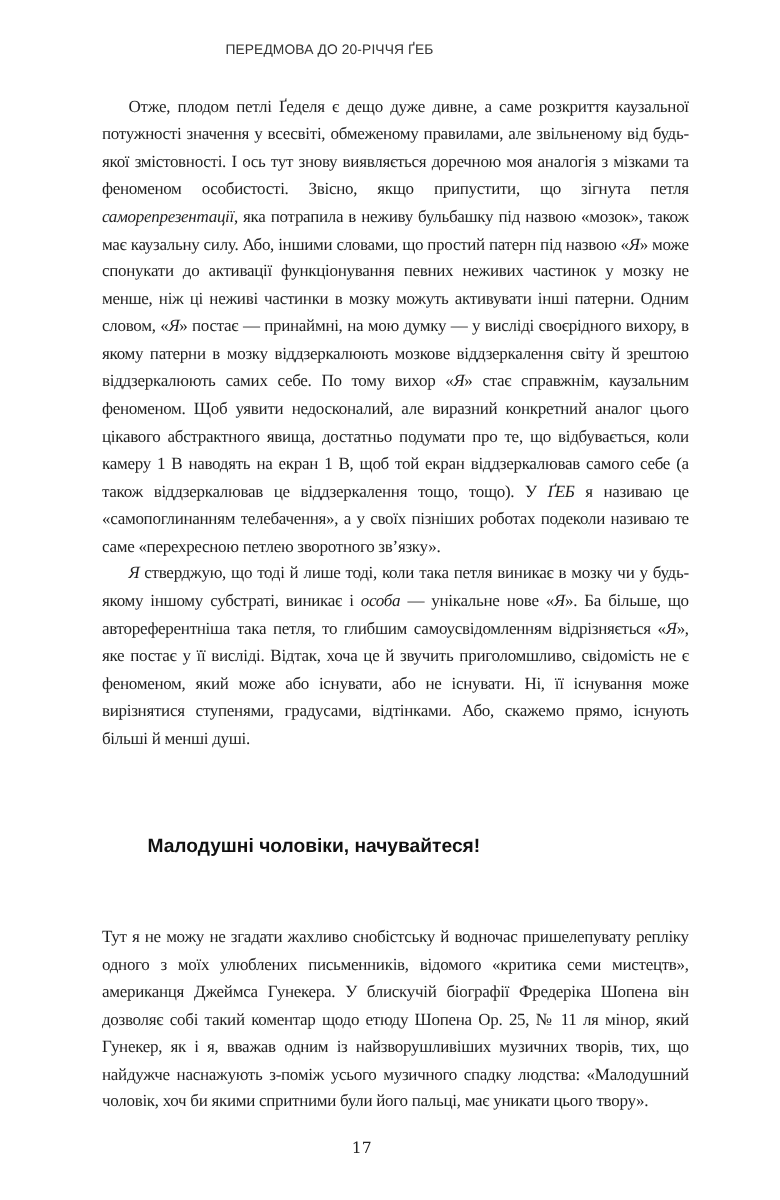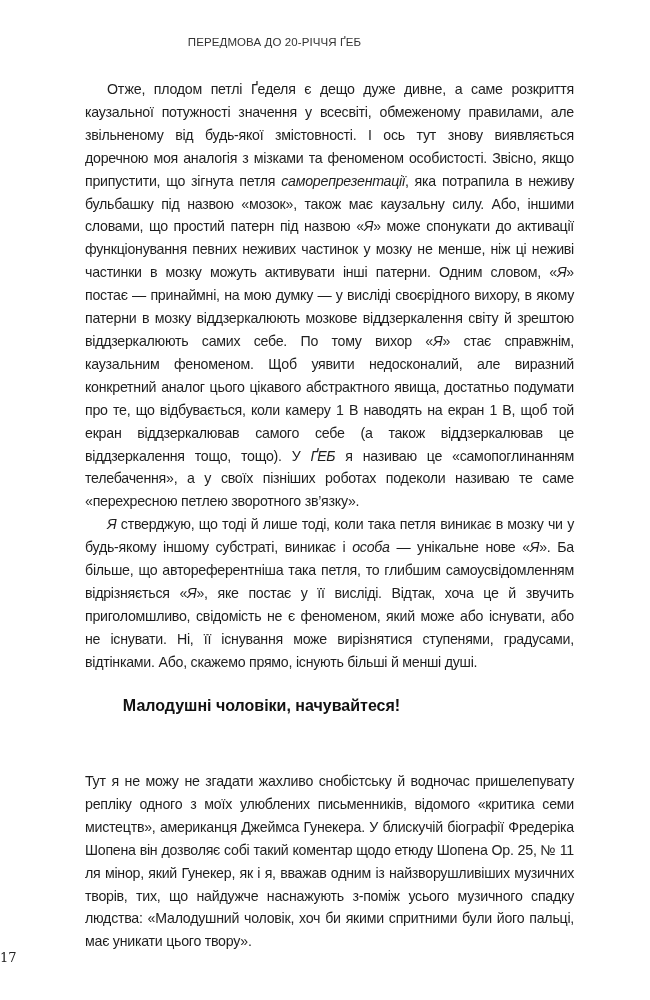--- a/index.html
+++ b/index.html
@@ -3,33 +3,33 @@
 <meta charset="utf-8">
 <style>
   html, body { margin: 0; padding: 0; background: #ffffff; }
   body { width: 650px; height: 1000px; position: relative; overflow: hidden; color: #1c1c1c; }
   .running-head {
     position: absolute; top: 36px; left: 0; width: 549px; text-align: center;
     font-family: "Liberation Sans", sans-serif; font-size: 11.5px; letter-spacing: 0.1px; color: #333;
   }
   .text-block {
     position: absolute; left: 85px; width: 489px;
-    font-family: Liberation Sans, sans-serif; font-size: 14.2px; line-height: 22.9px;
+    font-family: Liberation Serif, serif; font-size: 14.2px; line-height: 22.9px;
     text-align: justify; color: #1e1e1e; letter-spacing: -0.25px;
   }
   .text-block p { margin: 0; text-indent: 22px; hyphens: manual; }
   .text-block p.noindent { text-indent: 0; }
   #block1 { top: 78px; }
   .heading {
     position: absolute; top: 697px; left: 0; width: 523px; text-align: center;
     font-family: "Liberation Sans", sans-serif; font-weight: bold; font-size: 16px; color: #111;
   }
   #block2 { top: 770px; }
   .page-number {
-    position: absolute; top: 950px; left: 0; width: 603px; 
+    position: absolute; top: 950px; left: 0; width: 603px; text-align: center;
     font-family: "DejaVu Serif", serif; font-size: 13px; color: #222;
   }
   em { font-style: italic; }
 </style>
 </head>
 <body>
 
 <div class="running-head">ПЕРЕДМОВА ДО 20-РІЧЧЯ ҐЕБ</div>
 
 <div class="text-block" id="block1">

